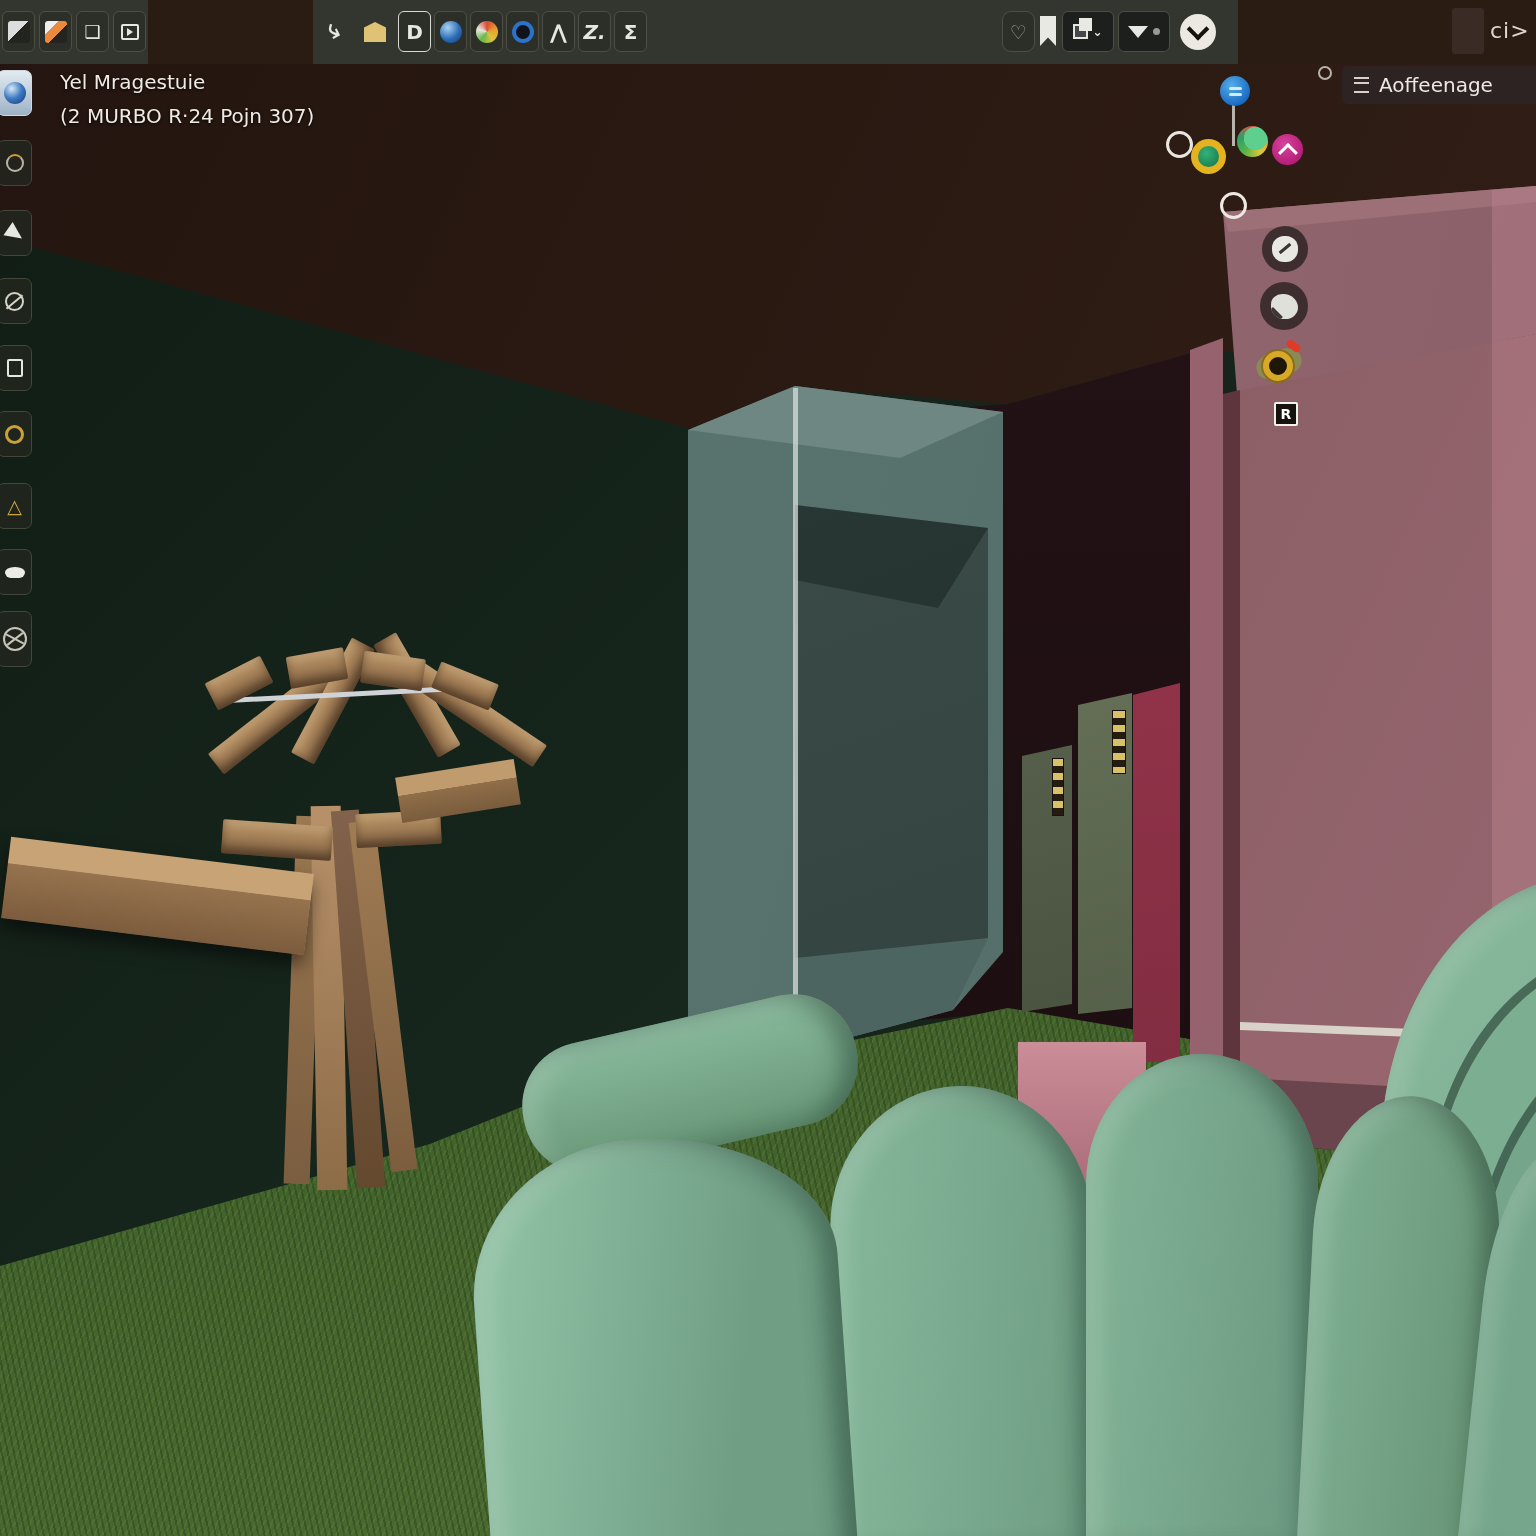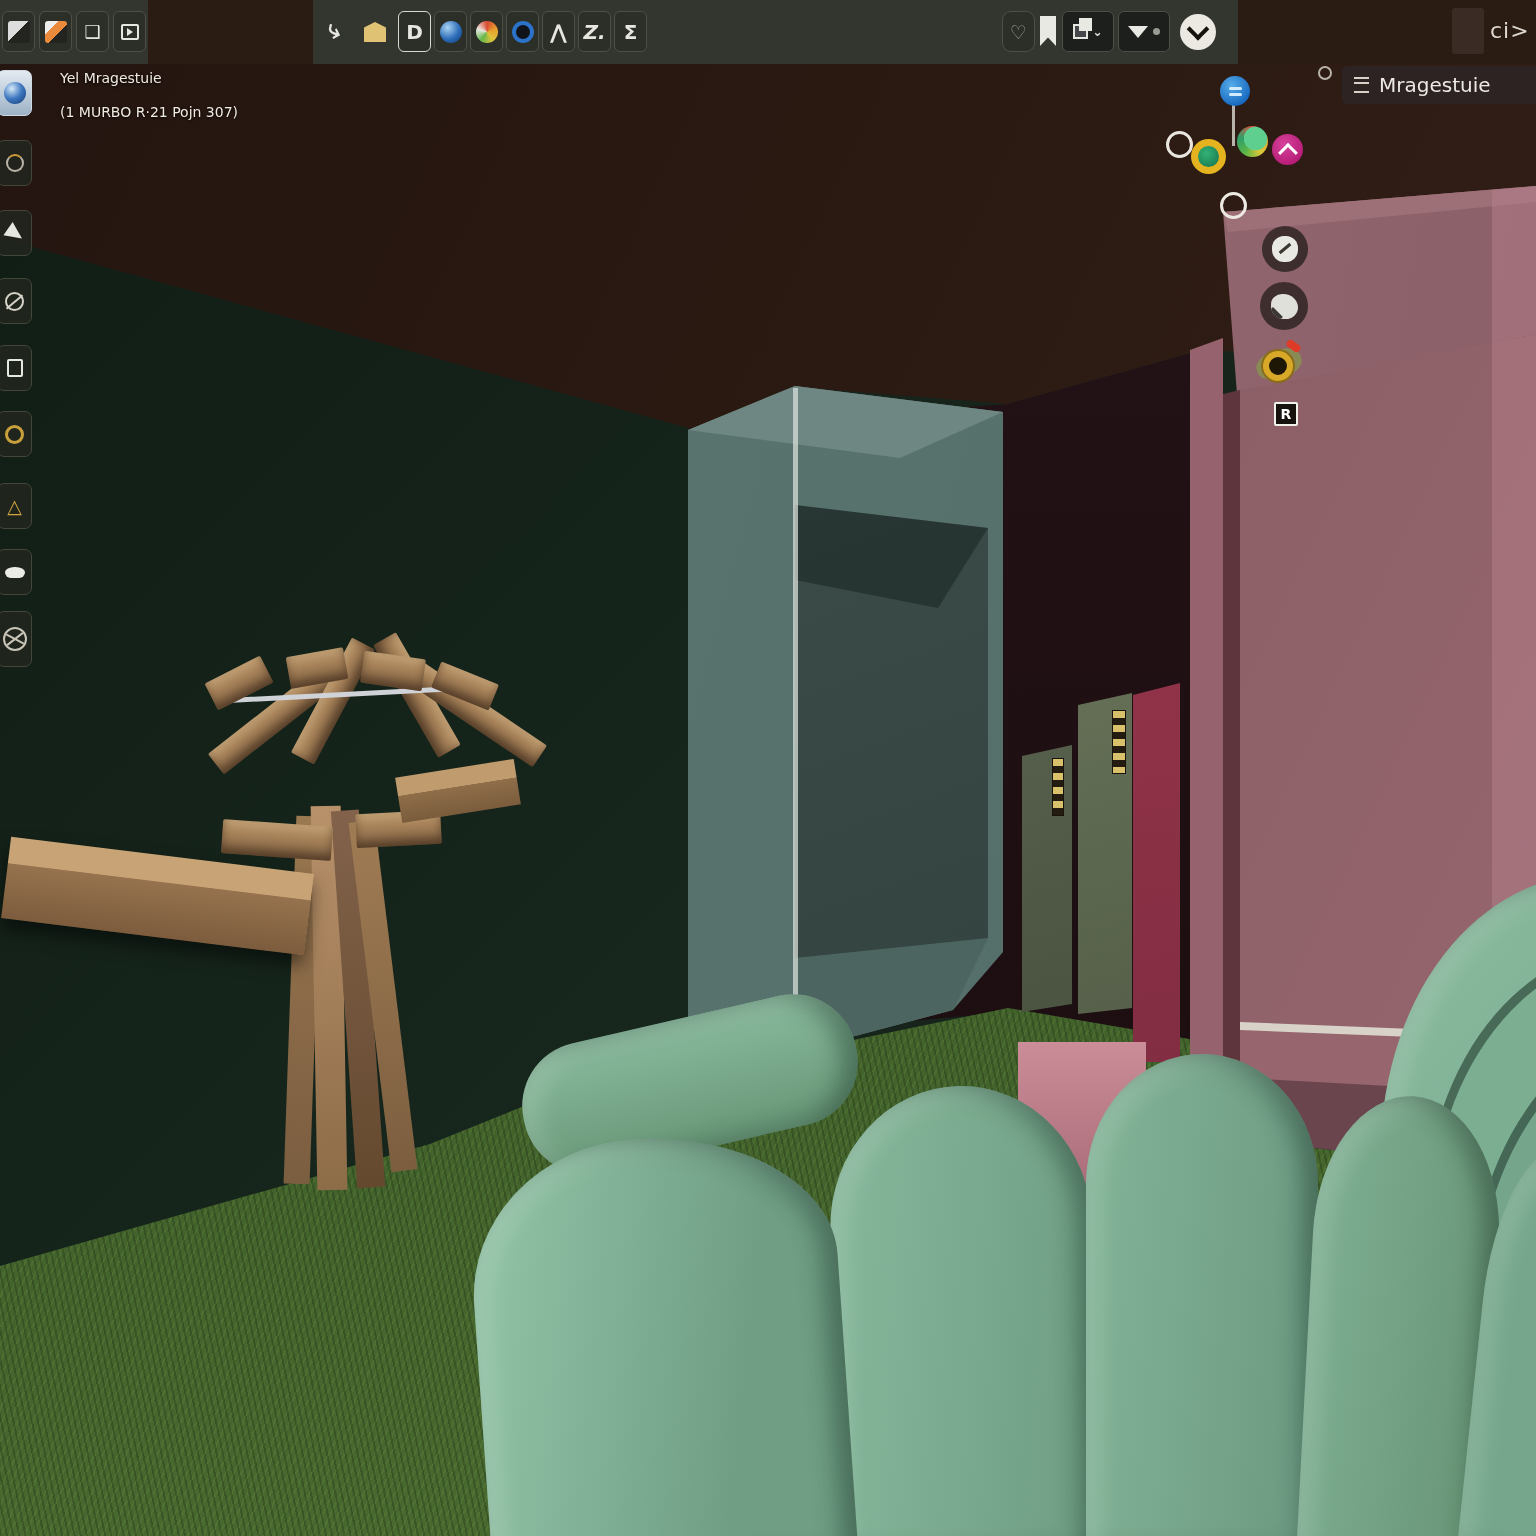--- a/index.html
+++ b/index.html
@@ -97,21 +97,21 @@
   
   .ring{position:absolute;border-radius:50%;box-sizing:border-box;z-index:31;}
   .ov-circle{position:absolute;border-radius:50%;background:rgba(30,25,22,.72);z-index:31;
     display:flex;align-items:center;justify-content:center;}
   .outliner{position:absolute;left:1342px;top:66px;width:194px;height:38px;background:rgba(45,37,36,.9);
     border-radius:5px 0 0 5px;display:flex;align-items:center;gap:10px;padding-left:12px;
     box-sizing:border-box;z-index:31;}
   .outliner-label{color:#ece8e2;font-size:20px;}
   .lines{width:15px;height:12px;border-top:2px solid #d6d2ca;border-bottom:2px solid #d6d2ca;position:relative;}
   .lines:after{content:"";position:absolute;left:0;top:3px;width:15px;height:2px;background:#d6d2ca;}
-  .hdr{position:absolute;left:60px;color:#efeae2;text-shadow:0 1px 3px rgba(0,0,0,.9);z-index:30;font-size:14px;}
+  .hdr{position:absolute;left:60px;color:#efeae2;text-shadow:0 1px 3px rgba(0,0,0,.9);z-index:30;font-size:20px;}
   .rmark{position:absolute;left:1274px;top:402px;width:24px;height:24px;border:2px solid #f1f1ec;background:#16120e;
     color:#fff;font-size:14px;font-weight:bold;display:flex;align-items:center;justify-content:center;
     border-radius:2px;z-index:31;box-sizing:border-box;}
 </style>
 </head>
 <body>
 
 <div class="screen">
 
   <div class="ly ceiling"></div>
@@ -171,21 +171,21 @@
     <div class="pc cush" style="left:1478px;top:1020px;width:480px;height:640px;border-radius:50%;transform:rotate(-8deg);background:#75a68b;box-shadow:-6px -7px 0 0 rgba(24,45,34,.55);"></div>
     <div class="pc" style="left:1150px;top:1280px;width:720px;height:560px;transform:rotate(22deg);transform-origin:left top;border-radius:40px;background:repeating-linear-gradient(90deg,#74a589 0 120px,#5d8a70 120px 127px);"></div>
     <div class="pc cush" style="left:832px;top:1086px;width:262px;height:470px;border-radius:50% 50% 0 0 / 30% 30% 0 0;transform:rotate(-1deg);background:linear-gradient(95deg,#87b89c,#6d9c82);"></div>
     <div class="pc cush" style="left:1086px;top:1054px;width:232px;height:500px;border-radius:50% 50% 0 0 / 26% 26% 0 0;background:linear-gradient(95deg,#83b498,#6a9880);"></div>
     <div class="pc cush" style="left:1308px;top:1096px;width:186px;height:470px;border-radius:50% 50% 0 0 / 30% 30% 0 0;transform:rotate(3deg);background:linear-gradient(95deg,#7fb094,#679374);"></div>
     <div class="pc cush" style="left:1478px;top:1140px;width:120px;height:420px;border-radius:60% 40% 0 0 / 40% 30% 0 0;transform:rotate(6deg);background:#76a78c;"></div>
     <div class="pc cush" style="left:478px;top:1138px;width:366px;height:430px;border-radius:46% 54% 0 0 / 36% 30% 0 0;transform:rotate(-4deg);background:linear-gradient(100deg,#8fc0a4 10%,#6f9e84 70%);"></div>
   </div>
 
   <div class="hdr" style="top:70px;">Yel Mragestuie</div>
-  <div class="hdr" style="top:104px;">(1 MURBO R·21 Pojn 307)</div>
+  <div class="hdr" style="top:104px;">(2 MURBO R·24 Pojn 307)</div>
 
   <div class="rail-btn rail-active" style="top:70px;">
     <span style="width:22px;height:22px;border-radius:50%;background:radial-gradient(circle at 35% 30%,#d6eaf8,#3e78c0 48%,#143a75);"></span>
   </div>
   <div class="rail-btn" style="top:140px;">
     <span style="width:18px;height:18px;border-radius:50%;border:2px solid #b9b4a6;border-top-color:#cf9a3a;box-sizing:border-box;"></span>
   </div>
   <div class="rail-btn" style="top:210px;">
     <span style="width:0;height:0;border-left:8px solid transparent;border-right:8px solid transparent;border-bottom:17px solid #e7e7e2;transform:rotate(125deg);"></span>
   </div>
@@ -226,21 +226,21 @@
     </div>
     <div class="ring" style="left:1237px;top:126px;width:31px;height:31px;background:radial-gradient(circle at 60% 40%,#5fcf8f 0 44%,rgba(0,0,0,0) 46%),conic-gradient(#e05340,#e8a02e,#d8c83a,#57b44a,#2f9e68,#e05340);"></div>
     <div class="ring" style="left:1272px;top:134px;width:31px;height:31px;background:radial-gradient(circle at 40% 35%,#d8439b,#a90f6b);display:flex;align-items:center;justify-content:center;">
       <span style="width:11px;height:11px;border-top:3px solid #fff;border-right:3px solid #fff;transform:rotate(-45deg) translate(-2px,2px);"></span>
     </div>
     <div class="ring" style="left:1220px;top:192px;width:27px;height:27px;border:3px solid #ece9e2;"></div>
   </div>
 
   <div class="outliner">
     <span class="lines"></span>
-    <span class="outliner-label">Mragestuie</span>
+    <span class="outliner-label">Aoffeenage</span>
   </div>
 
   <div class="ov-circle" style="left:1262px;top:226px;width:46px;height:46px;">
     <span style="position:relative;width:26px;height:26px;border-radius:46%;background:#e9e9e4;">
       <span style="position:absolute;left:6px;top:11px;width:14px;height:3px;background:#3a372f;transform:rotate(-40deg);"></span>
     </span>
   </div>
   <div class="ov-circle" style="left:1260px;top:282px;width:48px;height:48px;">
     <span style="position:relative;width:27px;height:25px;border-radius:42% 55% 46% 50%;background:#dfe0da;overflow:hidden;">
       <span style="position:absolute;left:-5px;bottom:-5px;width:14px;height:14px;background:rgba(30,25,22,.85);transform:rotate(45deg);"></span>

